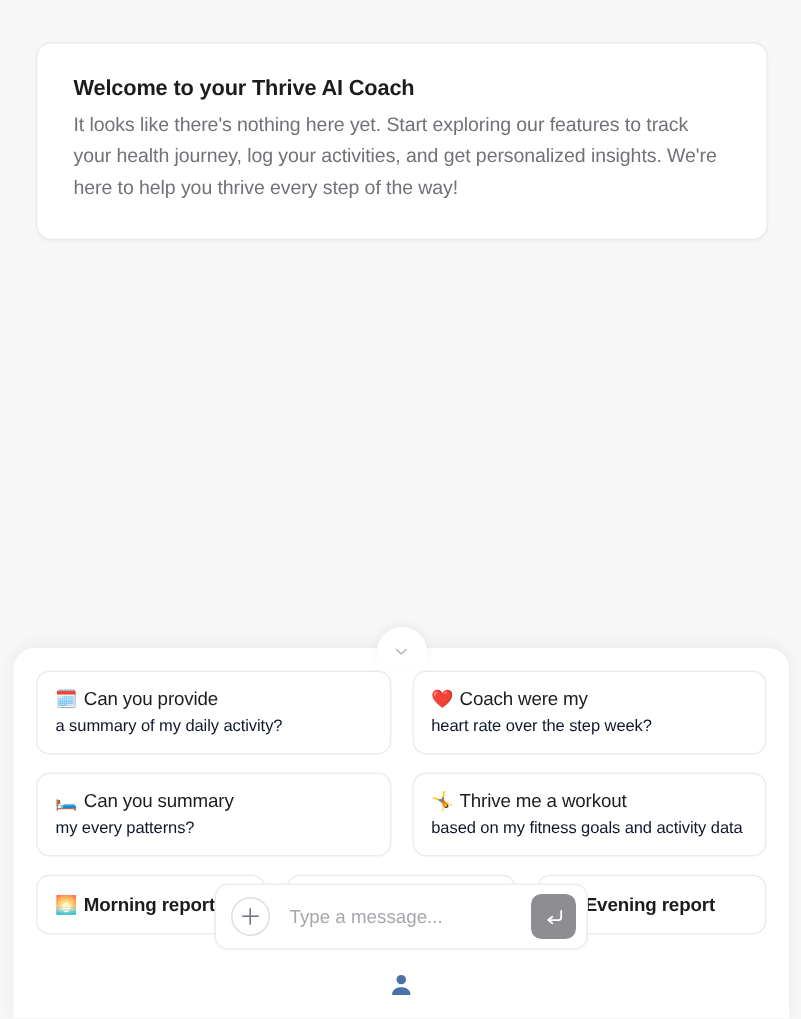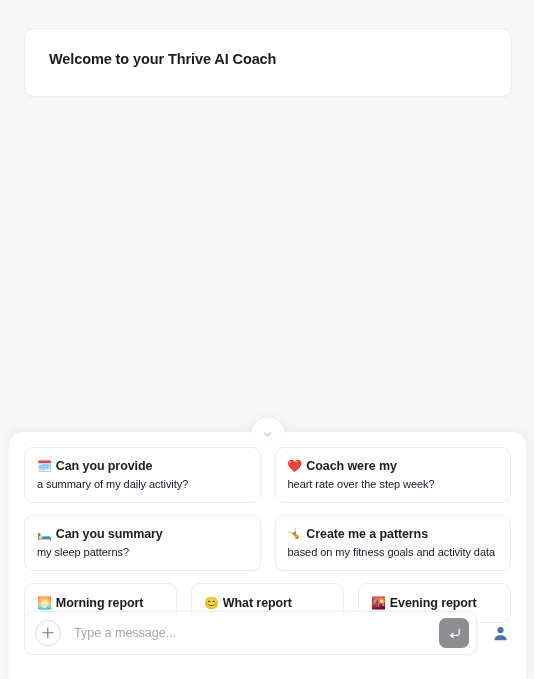--- a/index.html
+++ b/index.html
@@ -95,21 +95,21 @@
     min-width: 0;
     background: #ffffff;
     border: 1px solid #ececec;
     border-radius: 9px;
     padding: 11px 12px 12px 12px;
     cursor: pointer;
   }
 
   .sugg-head {
     font-size: 12.5px;
-    font-weight: bold;
+    font-weight: normal;
     color: #1c1c1e;
     white-space: nowrap;
     overflow: hidden;
     text-overflow: ellipsis;
     letter-spacing: -0.1px;
   }
 
   .sugg-emoji {
     font-size: 12px;
     margin-right: 4px;
@@ -151,21 +151,22 @@
 
   
   .input-dock {
     position: absolute;
     left: 15px;
     bottom: 0;
     right: 15px;
     display: flex;
     align-items: center;
     gap: 12px;
-    padding-bottom: 24px;
+    padding-bottom: 12px;
+    flex-direction: column;
   }
 
   .input-shell {
     flex: 1 1 auto;
     min-width: 0;
     height: 44px;
     background: #ffffff;
     border: 1px solid #ececec;
     border-radius: 9px;
     display: flex;
@@ -237,20 +238,21 @@
     cursor: pointer;
     background: none;
     border: none;
   }
 </style>
 </head>
 <body>
 
 <div class="welcome-card">
   <div class="welcome-title">Welcome to your Thrive AI Coach</div>
+  <div class="welcome-body">It looks like there's nothing here yet. Start exploring our features to track your health journey, log your activities, and get personalized insights. We're here to help you thrive every step of the way!</div>
 </div>
 
 <div class="suggest-panel">
 
   <div class="collapse-handle">
     <svg class="chevron-down" viewBox="0 0 10 10">
       <path d="M1.5 3.4 L5 6.6 L8.5 3.4" fill="none" stroke="#b9b9c4" stroke-width="1.2" stroke-linecap="round" stroke-linejoin="round"></path>
     </svg>
   </div>
 
@@ -270,26 +272,26 @@
         </div>
         <div class="sugg-sub">heart rate over the step week?</div>
       </div>
     </div>
 
     <div class="sugg-row">
       <div class="sugg-card">
         <div class="sugg-head">
           <span class="sugg-emoji">🛏️</span><span>Can you summary</span>
         </div>
-        <div class="sugg-sub">my sleep patterns?</div>
+        <div class="sugg-sub">my every patterns?</div>
       </div>
 
       <div class="sugg-card">
         <div class="sugg-head">
-          <span class="sugg-emoji">🤸</span><span>Create me a patterns</span>
+          <span class="sugg-emoji">🤸</span><span>Thrive me a workout</span>
         </div>
         <div class="sugg-sub">based on my fitness goals and activity data</div>
       </div>
     </div>
 
     <div class="report-row">
       <div class="report-btn">
         <span class="sugg-emoji">🌅</span><span>Morning report</span>
       </div>
       <div class="report-btn">

